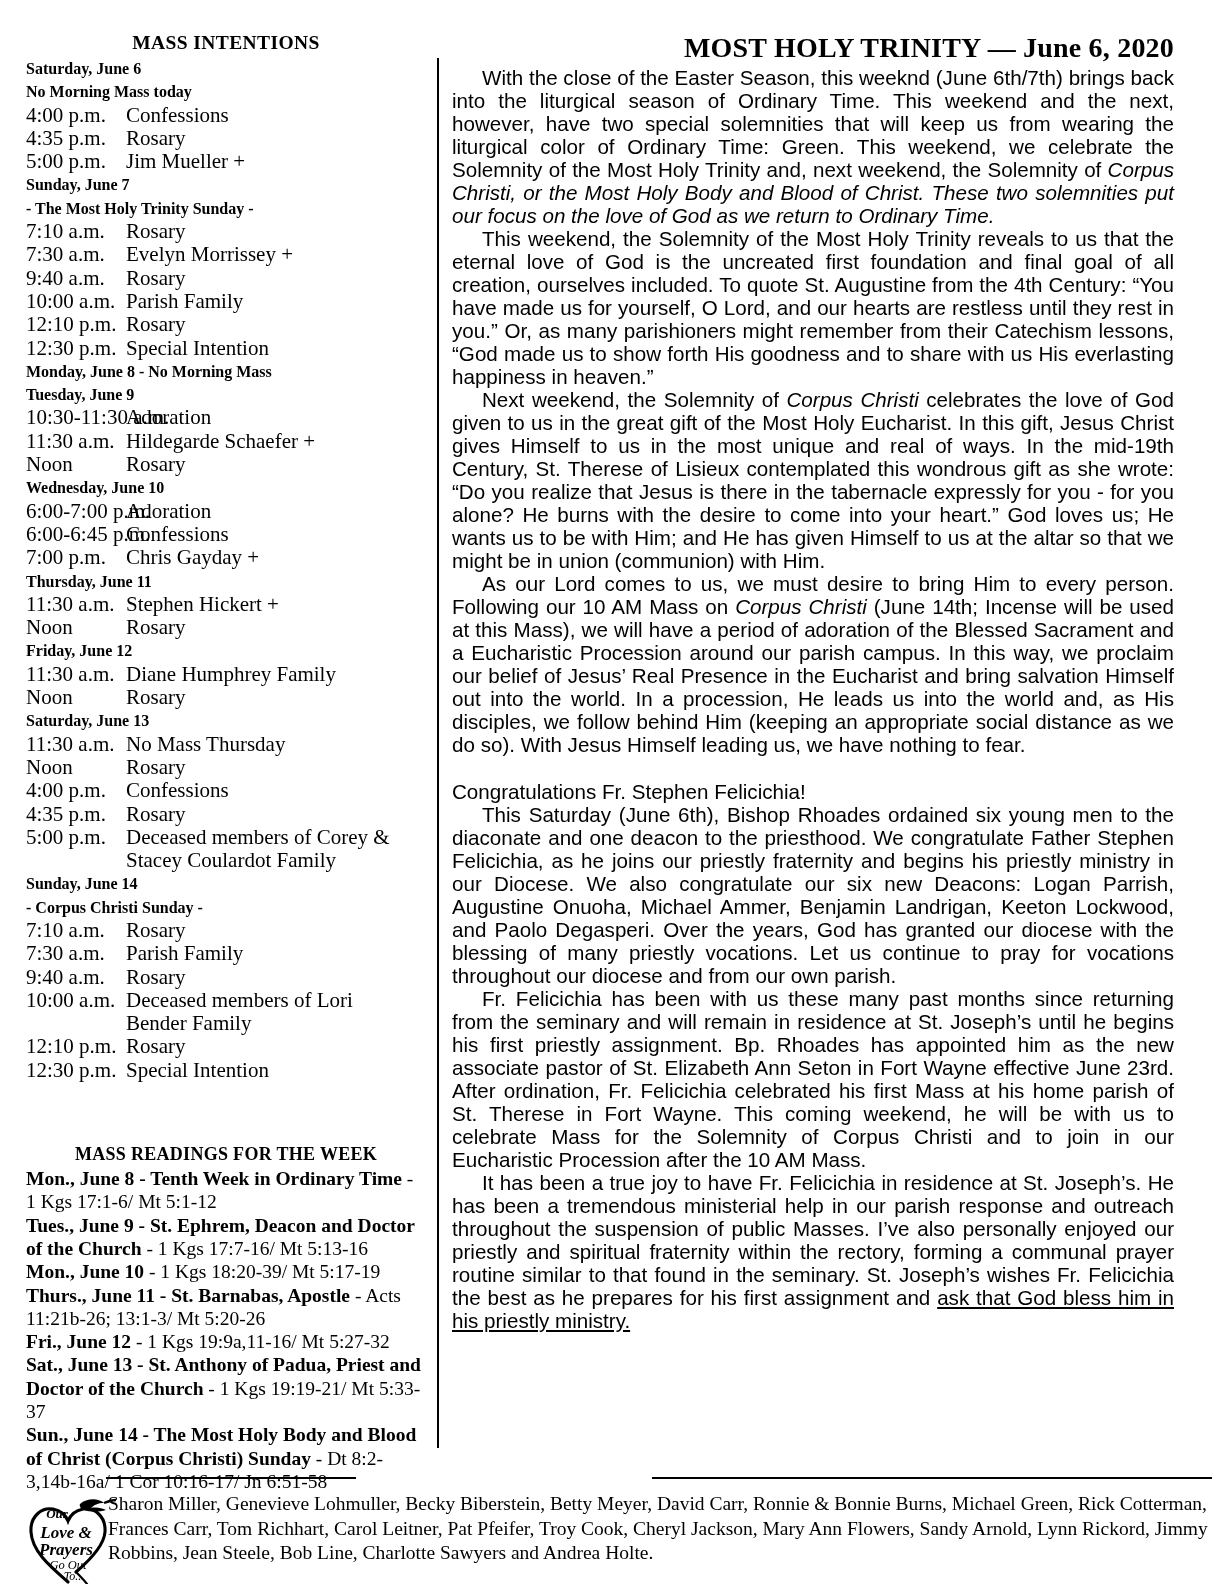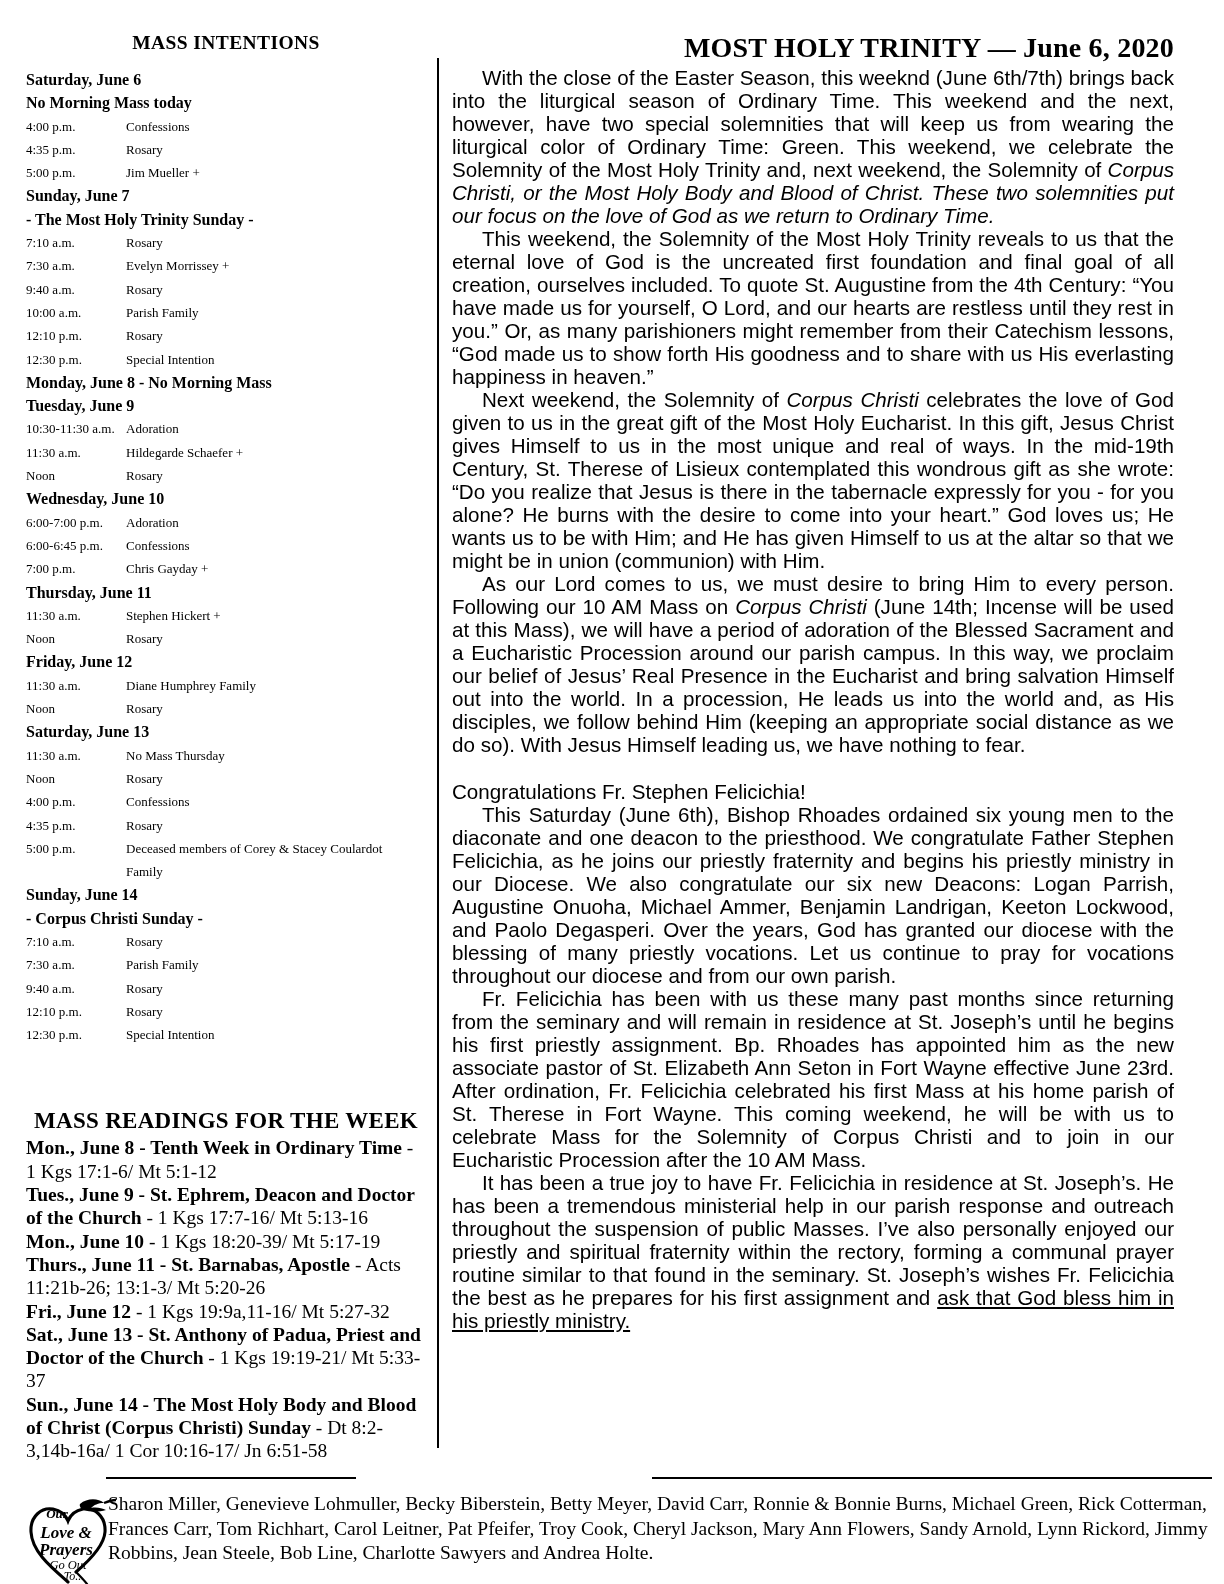--- a/index.html
+++ b/index.html
@@ -45,41 +45,41 @@
     background: #000;
   }
 
   
   .section-head {
     font-family: "Liberation Serif", serif;
     font-weight: bold;
     font-size: 19.5px;
     text-align: center;
     letter-spacing: 0.4px;
-    margin-bottom: 14px;
+    margin-bottom: 3px;
   }
   .readings-head {
     font-family: "Liberation Serif", serif;
     font-weight: bold;
-    font-size: 23px;
+    font-size: 18px;
     text-align: center;
     letter-spacing: 0.3px;
     margin-bottom: 2px;
   }
 
   .day-head {
     font-family: "Liberation Serif", serif;
     font-weight: bold;
     font-size: 16px;
     line-height: 23.3px;
     white-space: nowrap;
   }
   .mass-row {
     font-family: "Liberation Serif", serif;
-    font-size: 13px;
+    font-size: 21px;
     line-height: 23.3px;
     display: block;
     white-space: nowrap;
   }
   .mass-row .t {
     display: inline-block;
     vertical-align: top;
   }
   .mass-row .d {
     display: inline-block;
@@ -231,20 +231,21 @@
         <div class="mass-row"><span class="t tw">11:30 a.m.</span><span class="d">No Mass Thursday</span></div>
         <div class="mass-row"><span class="t tw">Noon</span><span class="d">Rosary</span></div>
         <div class="mass-row"><span class="t tw">4:00 p.m.</span><span class="d">Confessions</span></div>
         <div class="mass-row"><span class="t tw">4:35 p.m.</span><span class="d">Rosary</span></div>
         <div class="mass-row wrap"><span class="t tw">5:00 p.m.</span><span class="d">Deceased members of Corey &amp; Stacey Coulardot Family</span></div>
         <div class="day-head">Sunday, June 14</div>
         <div class="day-head">- Corpus Christi Sunday -</div>
         <div class="mass-row"><span class="t tw">7:10 a.m.</span><span class="d">Rosary</span></div>
         <div class="mass-row"><span class="t tw">7:30 a.m.</span><span class="d">Parish Family</span></div>
         <div class="mass-row"><span class="t tw">9:40 a.m.</span><span class="d">Rosary</span></div>
+        <div class="mass-row wrap"><span class="t tw">10:00 a.m.</span><span class="d">Deceased members of Lori Bender Family</span></div>
         <div class="mass-row"><span class="t tw">12:10 p.m.</span><span class="d">Rosary</span></div>
         <div class="mass-row"><span class="t tw">12:30 p.m.</span><span class="d">Special Intention</span></div>
       </div>
 
     <div class="gap-lg"></div>
 
     <div class="readings-head">MASS READINGS FOR THE WEEK</div>
 
     <div class="readings-block" id="readings-list">
         <p class="reading-item"><b>Mon., June 8 - Tenth Week in Ordinary Time </b><span>- 1 Kgs 17:1-6/ Mt 5:1-12</span></p>

